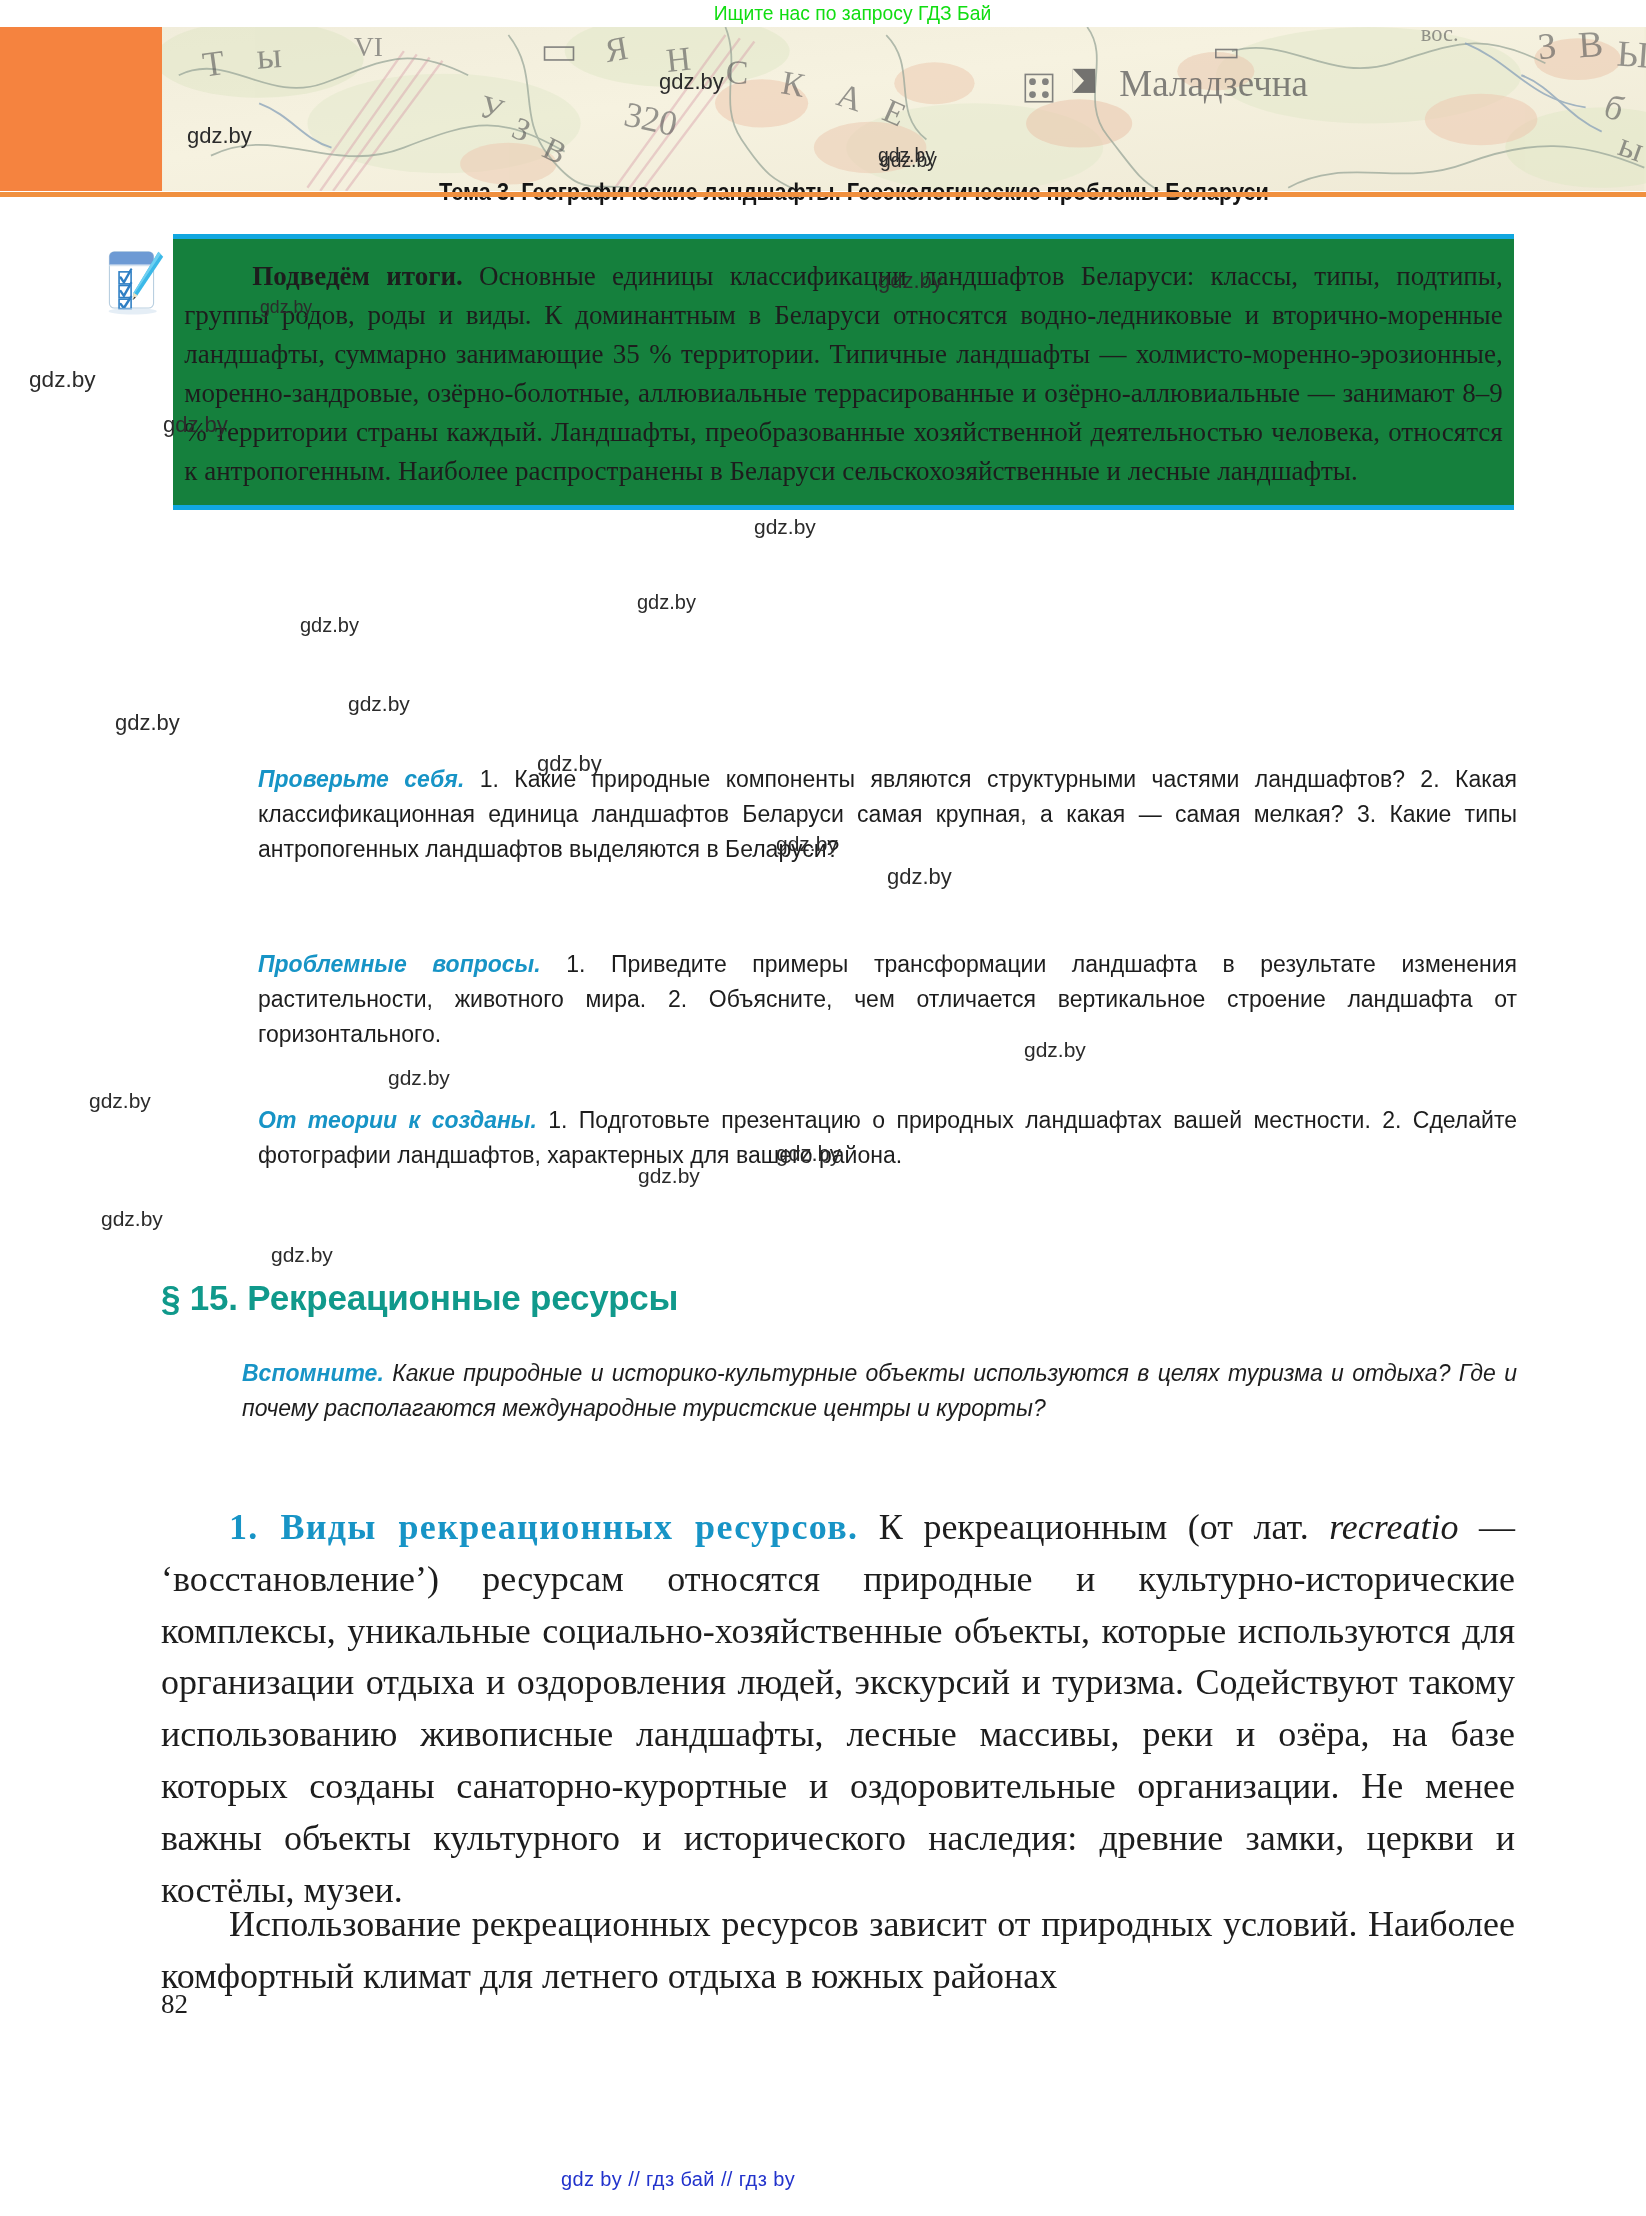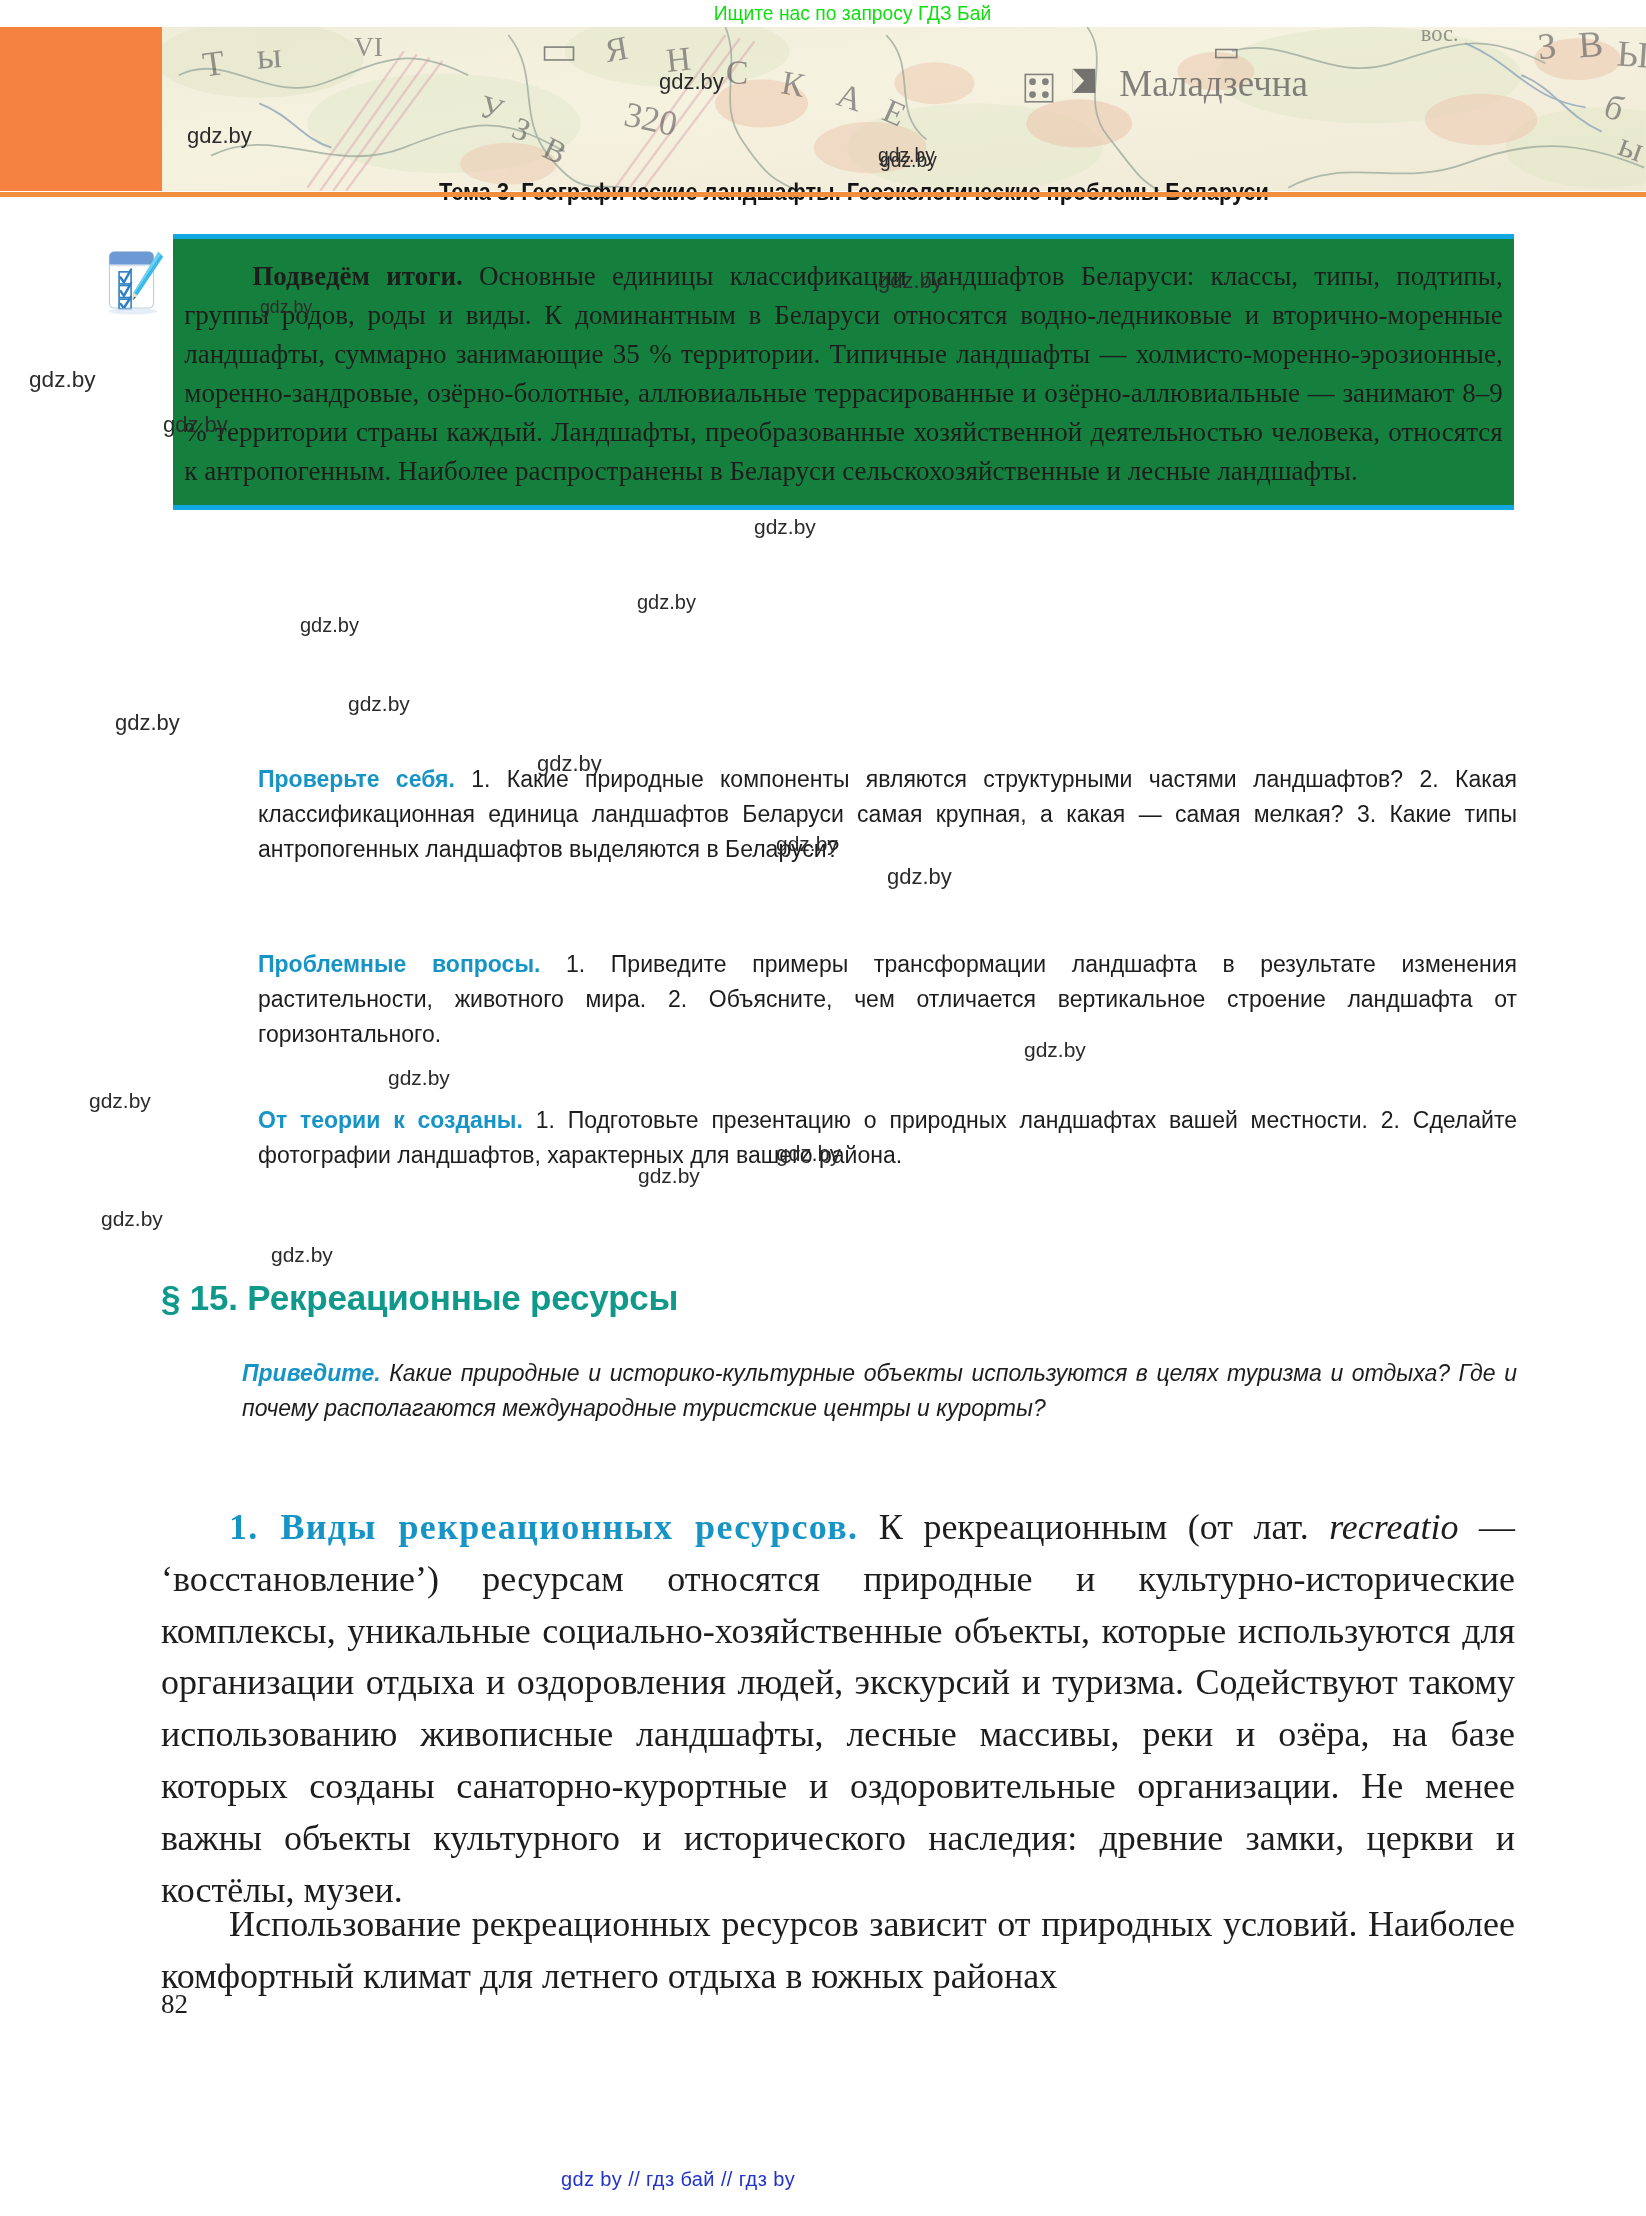--- a/index.html
+++ b/index.html
@@ -116,20 +116,21 @@
     font-size: 23px;
     line-height: 1.52;
     color: #1d1d1d;
     text-align: justify;
     width: 1259px;
     left: 258px;
   }
   .qlabel {
     color: #1794c6;
     font-weight: bold;
+    font-style: italic;
   }
   #qb-check   { top: 762px; }
   #qb-problem { top: 947px; }
   #qb-theory  { top: 1103px; }
 
   
   .section-heading {
     position: absolute;
     left: 161px;
     top: 1278px;
@@ -359,21 +360,21 @@
   <span class="qlabel">Проблемные вопросы.</span><span> 1. Приведите примеры трансформации ландшафта в результате изменения растительности, животного мира. 2. Объясните, чем отличается вертикальное строение ландшафта от горизонтального.</span>
 </div>
 
 <div class="qblock" id="qb-theory">
   <span class="qlabel">От теории к созданы.</span><span> 1. Подготовьте презентацию о природных ландшафтах вашей местности. 2. Сделайте фотографии ландшафтов, характерных для вашего района.</span>
 </div>
 
 <div class="section-heading">§ 15. Рекреационные ресурсы</div>
 
 <div class="recall-block">
-  <span class="recall-label">Приведите.</span><span> Какие природные и историко-культурные объекты используются в целях туризма и отдыха? Где и почему располагаются международные туристские центры и курорты?</span>
+  <span class="recall-label">Вспомните.</span><span> Какие природные и историко-культурные объекты используются в целях туризма и отдыха? Где и почему располагаются международные туристские центры и курорты?</span>
 </div>
 
 <div class="body-text" id="para-1">
   <span class="para-heading">1. Виды рекреационных ресурсов.</span><span> К рекреационным (от лат. </span><span class="lat">recreatio</span><span> — ‘восстановление’) ресурсам относятся природные и культурно-исторические комплексы, уникальные социально-хозяйственные объекты, которые используются для организации отдыха и оздоровления людей, экскурсий и туризма. Содействуют такому использованию живописные ландшафты, лесные массивы, реки и озёра, на базе которых созданы санаторно-курортные и оздоровительные организации. Не менее важны объекты культурного и исторического наследия: древние замки, церкви и костёлы, музеи.</span>
 </div>
 
 <div class="body-text" id="para-2">Использование рекреационных ресурсов зависит от природных условий. Наиболее комфортный климат для летнего отдыха в южных районах</div>
 
 <div class="page-number">82</div>
 

